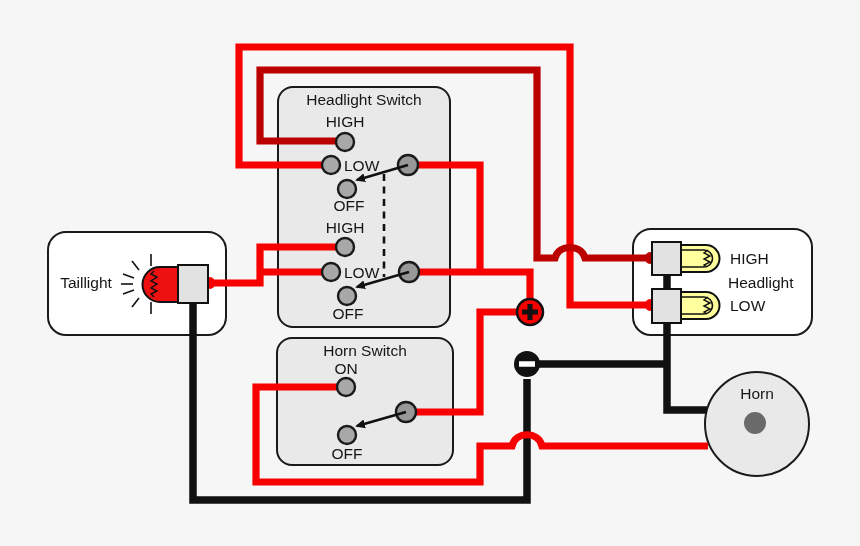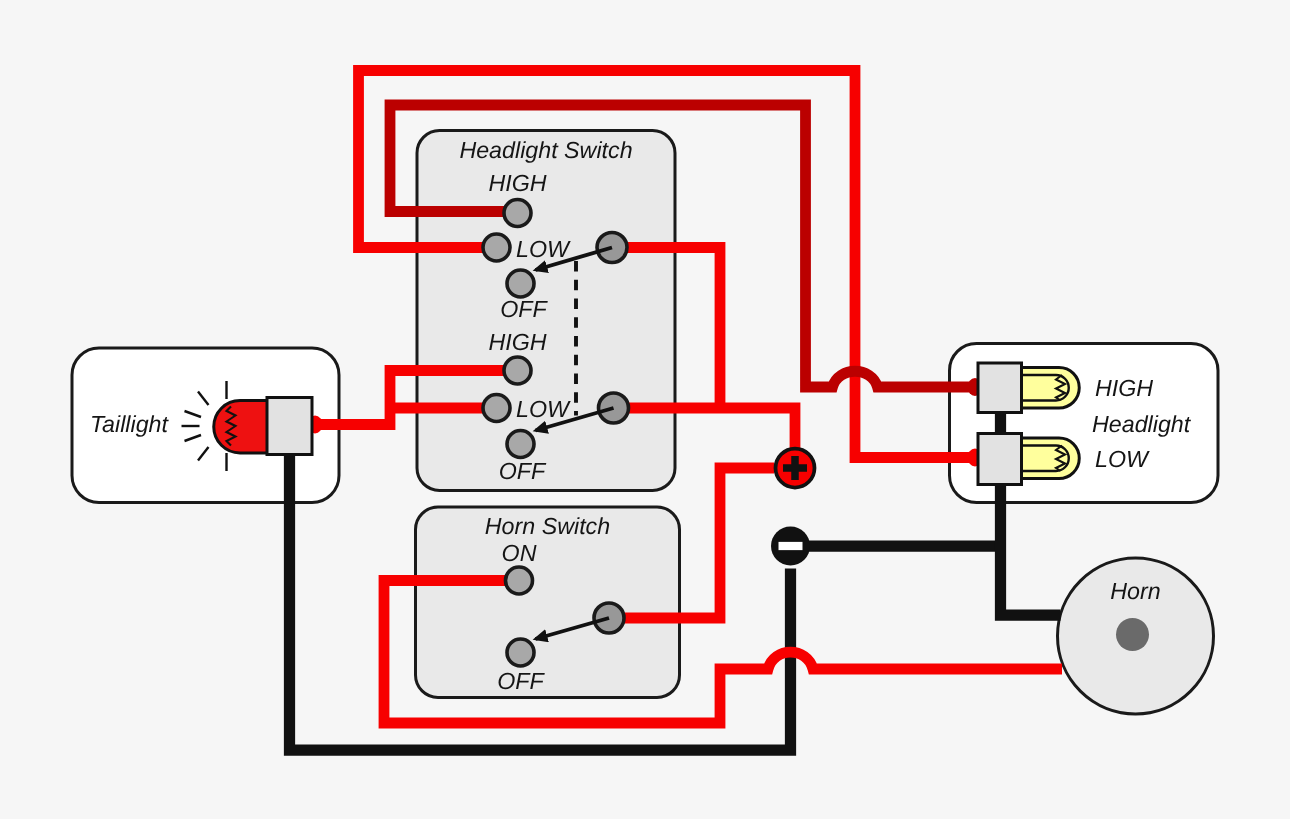--- a/index.html
+++ b/index.html
@@ -1,21 +1,20 @@
 <!DOCTYPE html>
 <html style="--background: #f6f6f6; --wire_hot: #f70000; --wire_hot_dark: #bb0000; --wire_ground: #111111; --box_fill: #e9e9e9; --component_fill: #ffffff; --terminal_fill: #a8a8a8; --taillight_bulb: #ee1111; --headlight_bulb: #ffff9d; --battery_plus: #f70000; --battery_minus: #111111; --horn_dot: #6a6a6a;"><head>
 <meta charset="utf-8">
 <style>
   html,body{margin:0;padding:0;}
   .canvas{
     position:relative;
     width:860px;height:546px;
     background:var(--background,#f6f6f6);
     overflow:hidden;
-    font-style:italic;
   }
   svg{display:block;}
   .box{fill:var(--box_fill,#e9e9e9);stroke:#1a1a1a;stroke-width:2;}
   .component{fill:var(--component_fill,#ffffff);stroke:#1a1a1a;stroke-width:2;}
   .wire-hot{stroke:var(--wire_hot,#f70000);stroke-width:7.2;fill:none;}
   .wire-hot-dark{stroke:var(--wire_hot_dark,#bb0000);stroke-width:7.2;fill:none;}
   .wire-gnd{stroke:var(--wire_ground,#111111);stroke-width:7.5;fill:none;}
   .terminal{fill:var(--terminal_fill,#a8a8a8);stroke:#1a1a1a;stroke-width:2.4;}
   .pivot{fill:#989898;stroke:#1a1a1a;stroke-width:2.4;}
   .connector{fill:#e2e2e2;stroke:#111111;stroke-width:2;}

